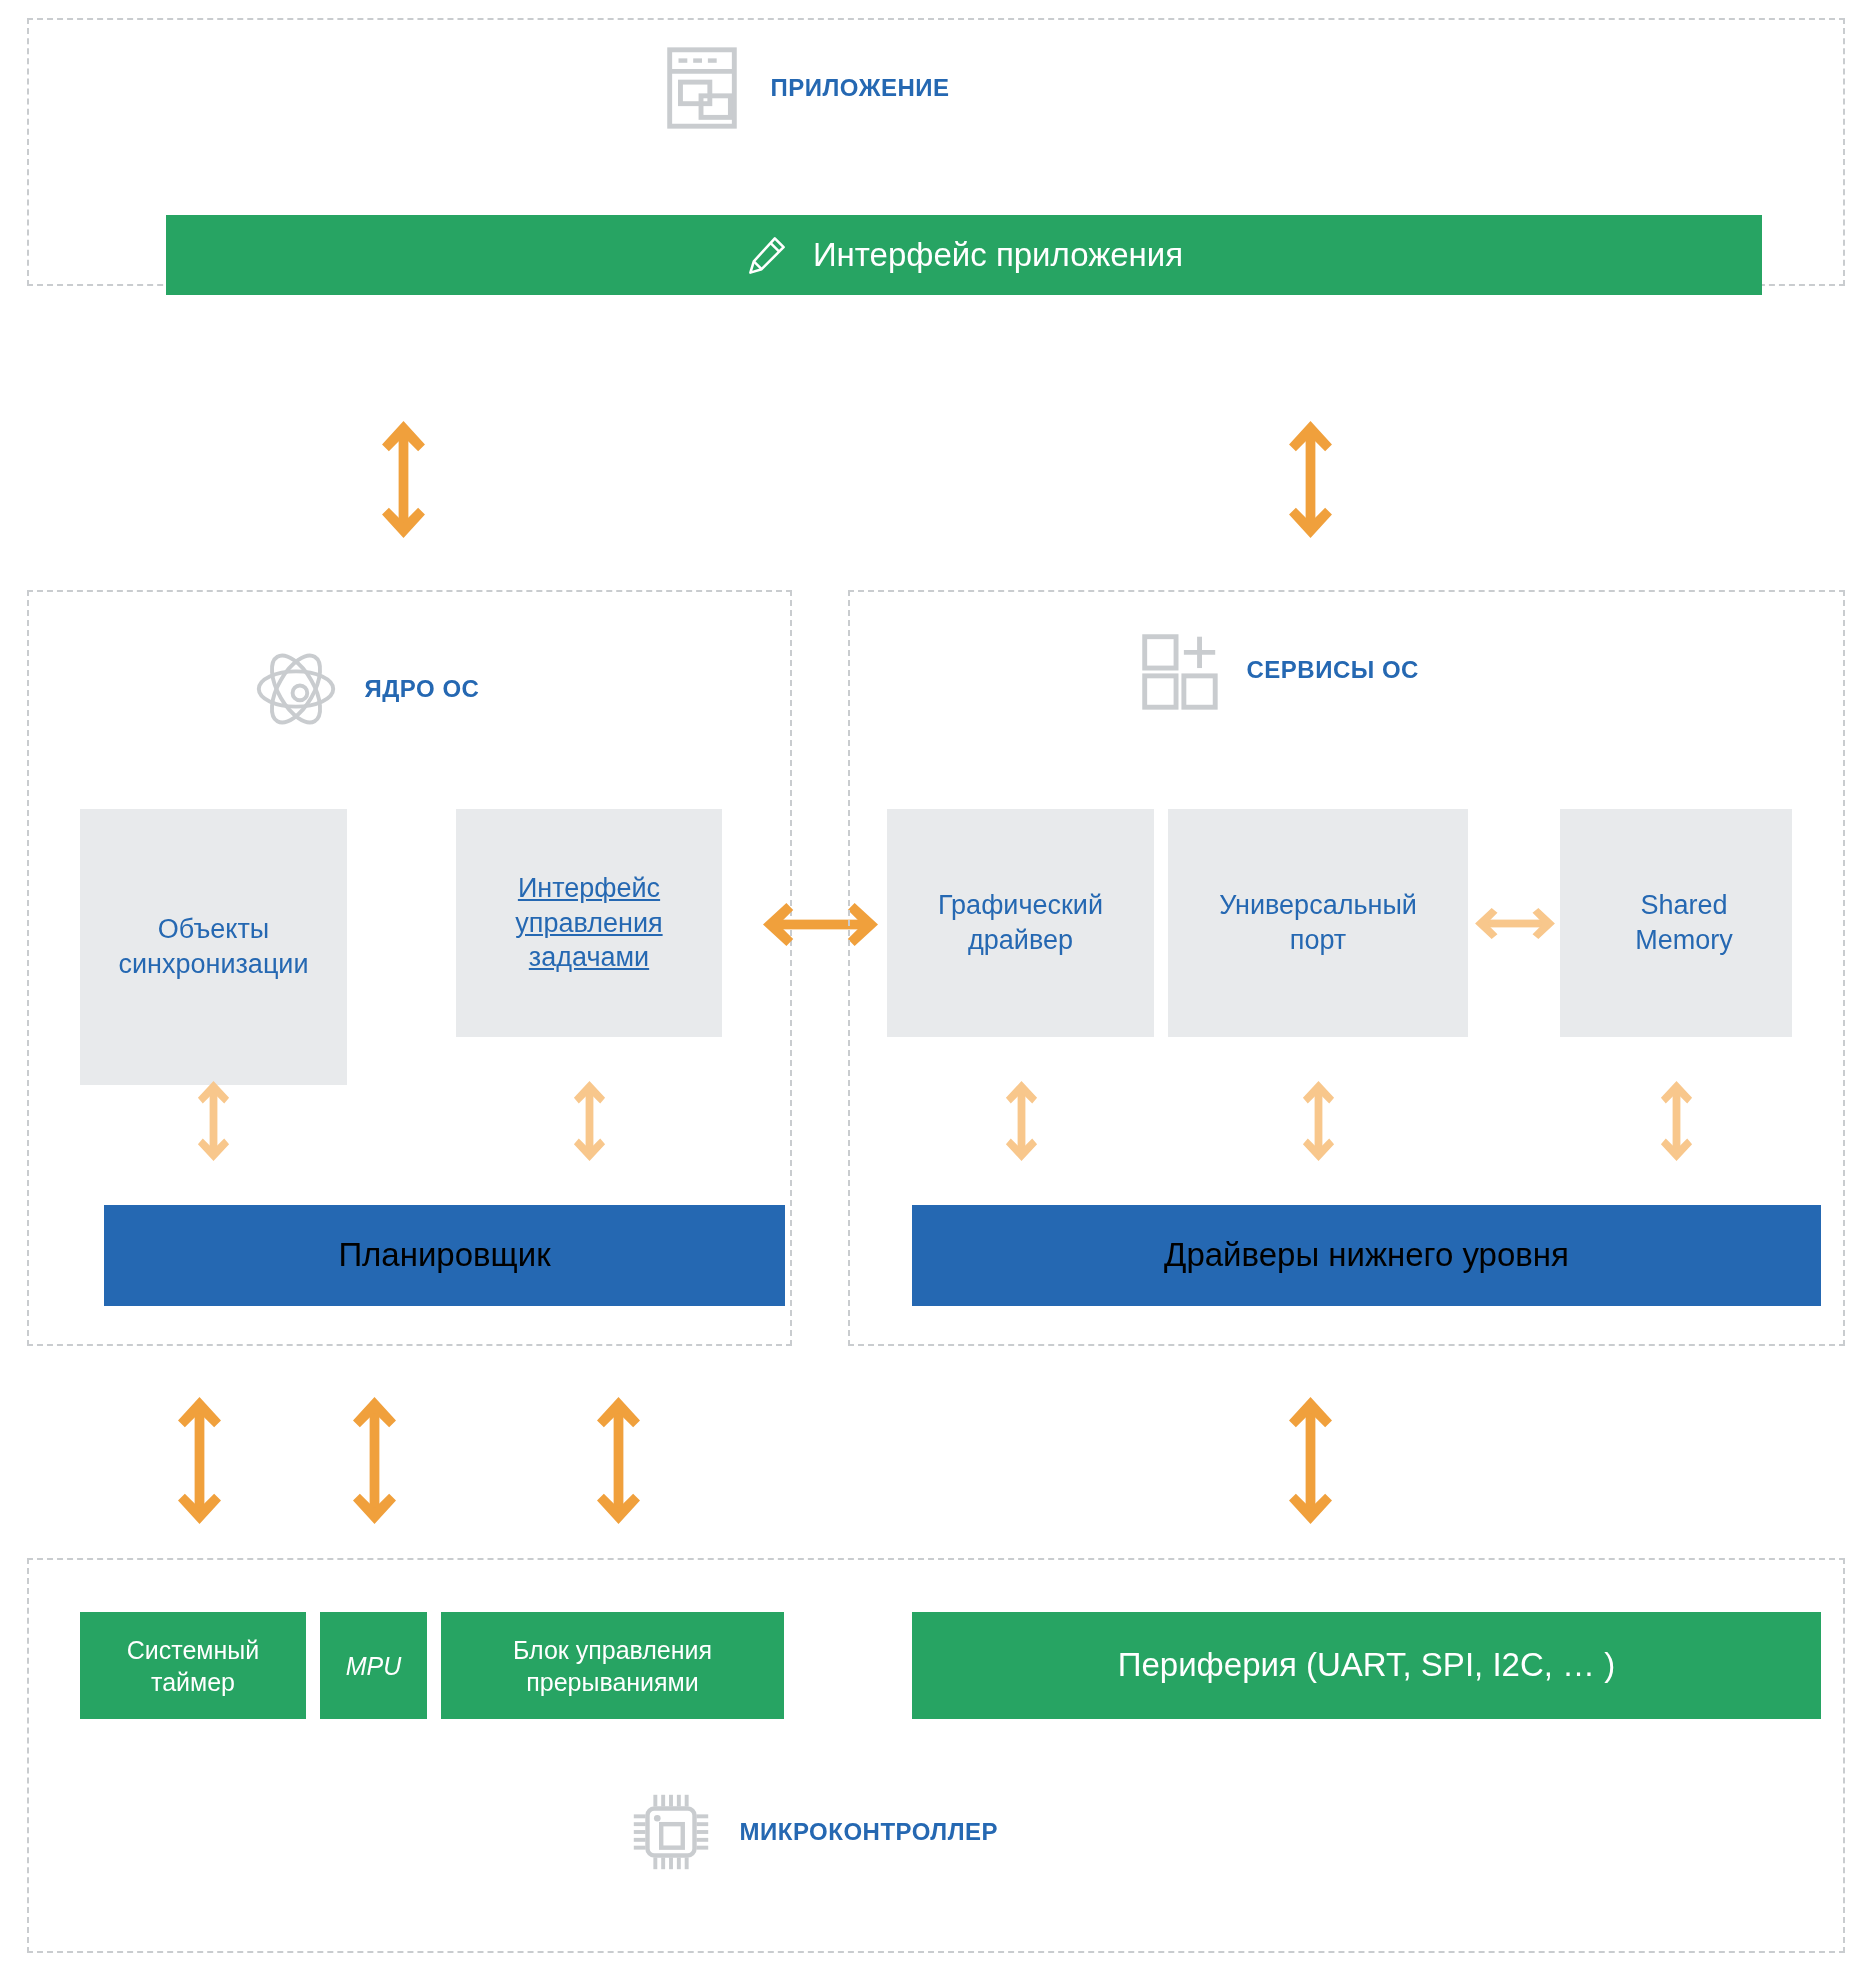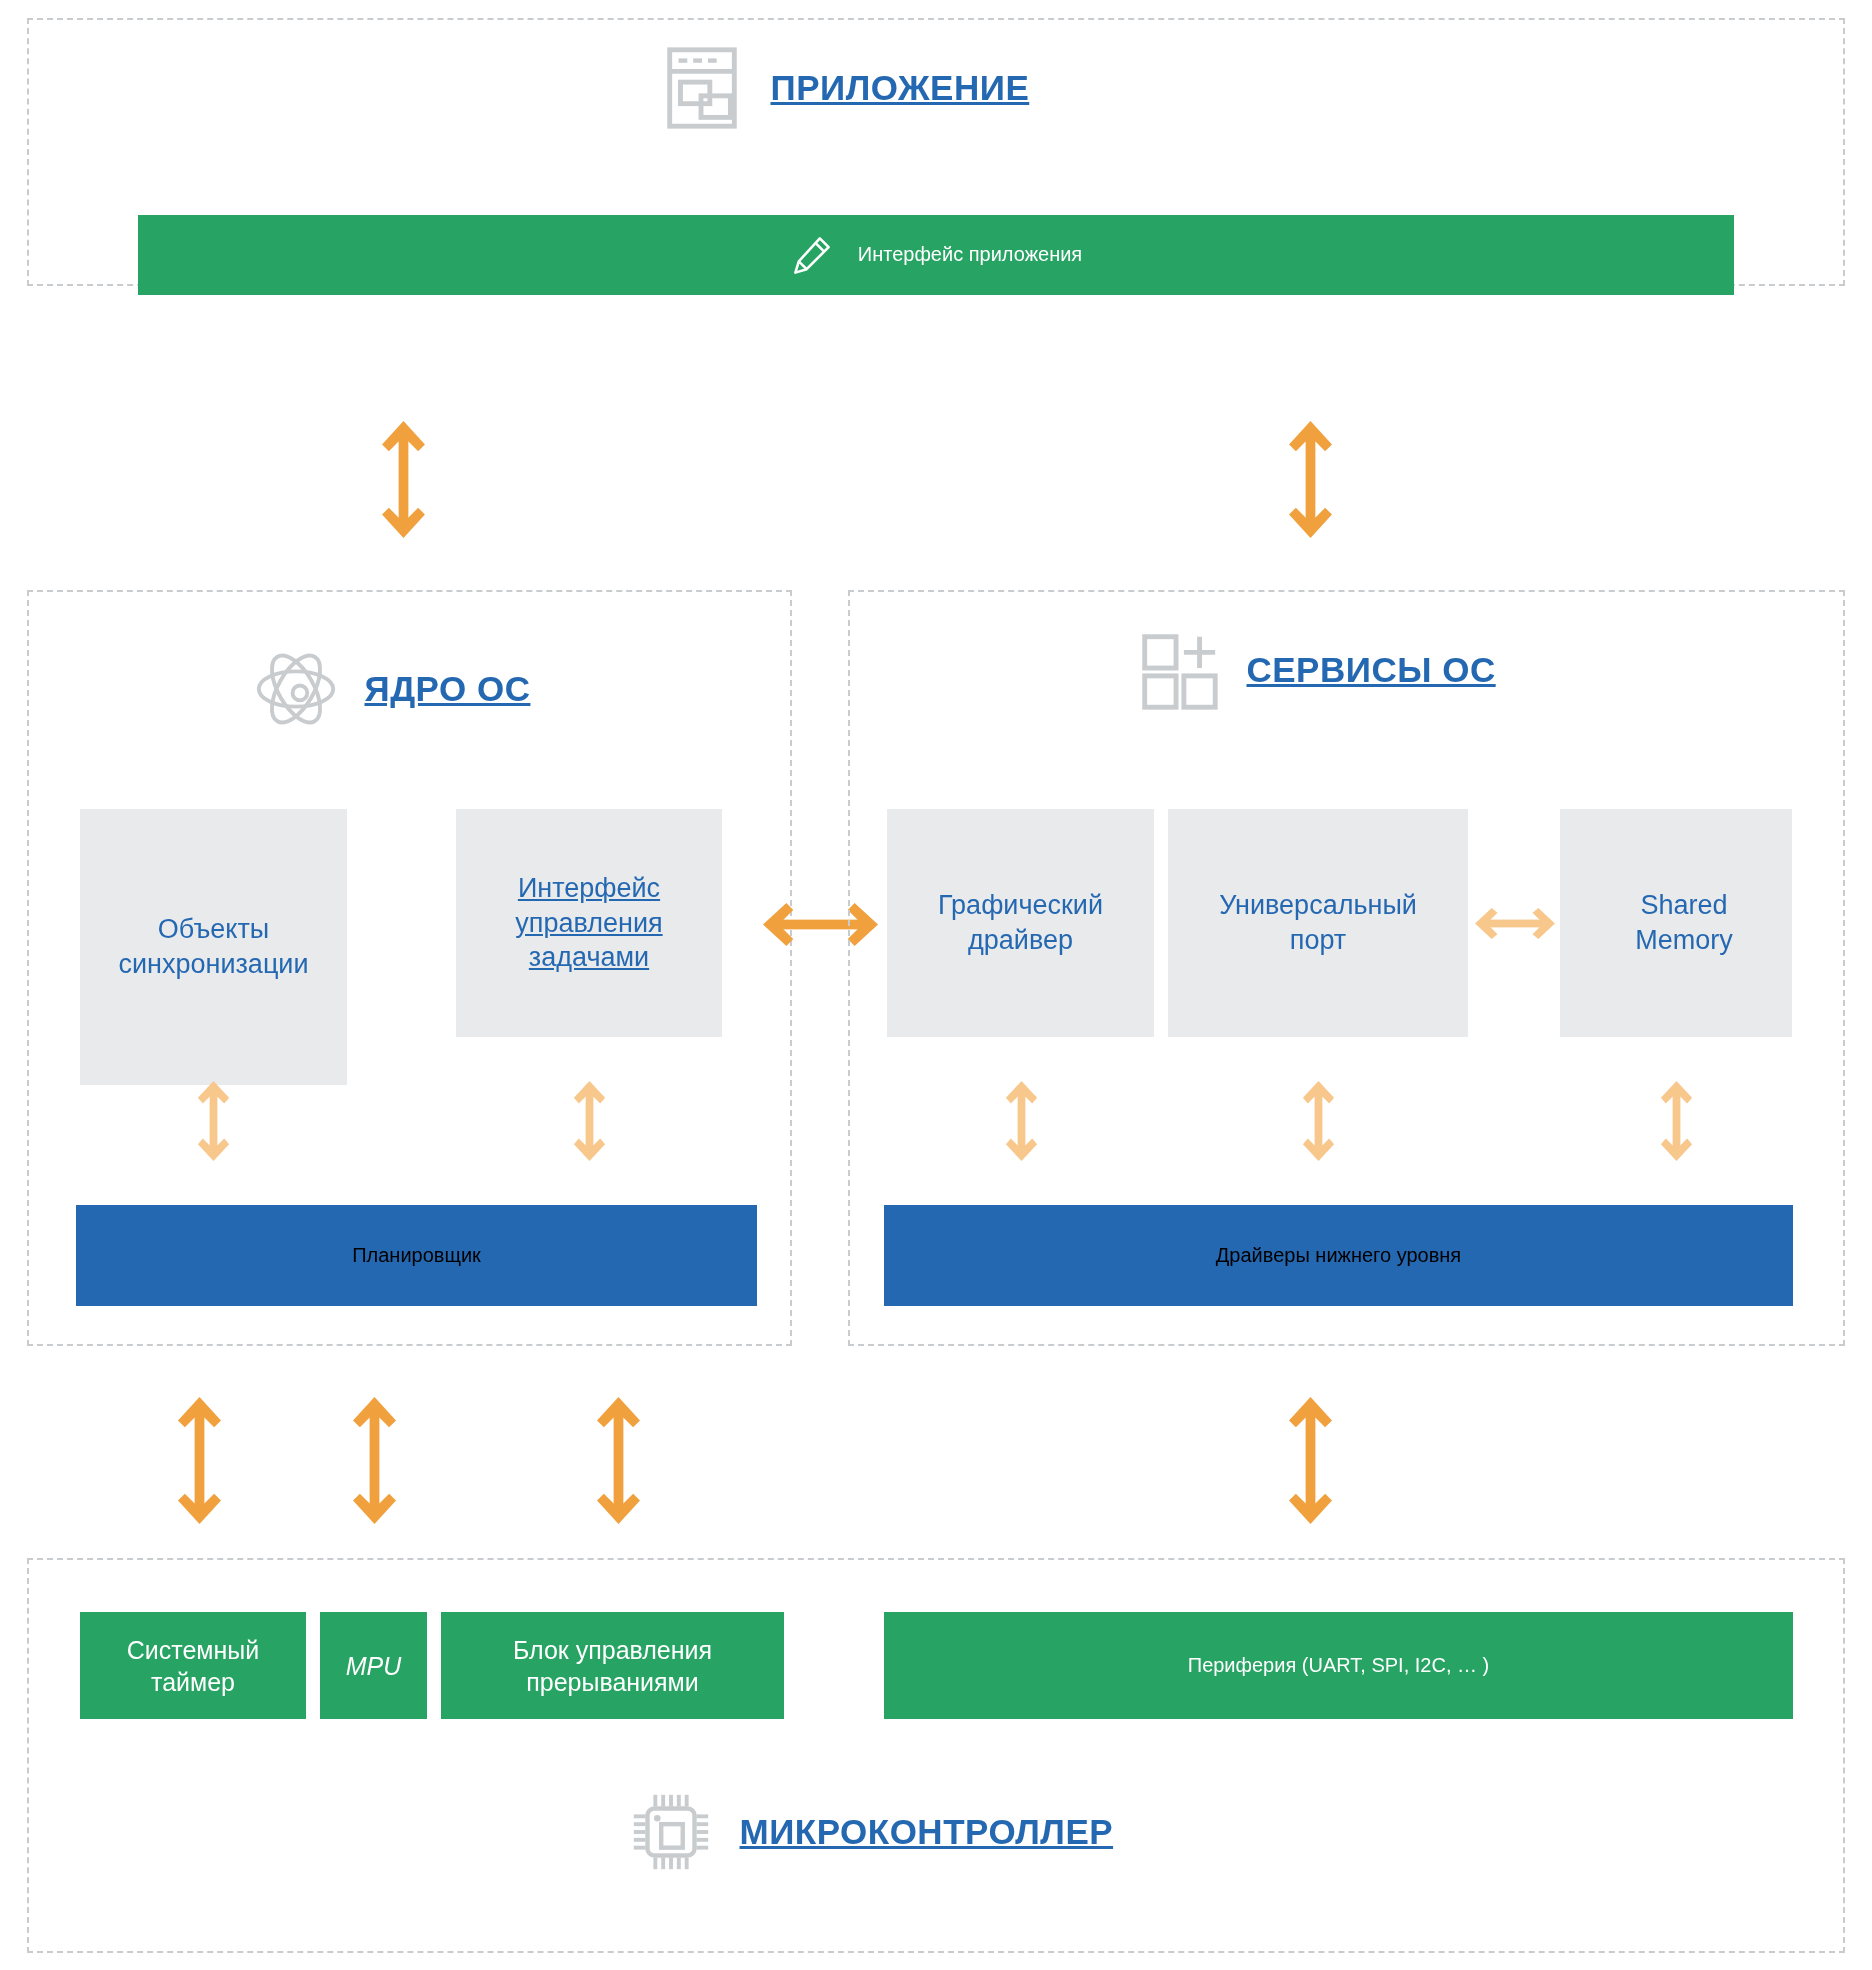--- a/index.html
+++ b/index.html
@@ -33,25 +33,24 @@
 
   
   .sect-head {
     position: absolute;
     display: flex;
     align-items: center;
     gap: 21.5px;
   }
   .sect-title {
     font-weight: bold;
-    font-size: 35px;
+    font-size: 24px;
     letter-spacing: 0.5px;
     color: #2568b2;
     white-space: nowrap;
-    text-decoration: underline;
   }
   .sect-icon {
     width: 94px;
     height: 94px;
     flex: 0 0 auto;
     display: block;
   }
 
   
   .bar {
@@ -69,21 +68,21 @@
   }
   .bar-blue {
     background: #2568b2;
     color: #000000;
   }
   .bar-grey {
     background: #e8eaec;
     color: #2568b2;
   }
   .f28 { font-size: 27px; }
-  .f30 { font-size: 20px; }
+  .f30 { font-size: 33px; margin-left: 28px; }
   .f26 { font-size: 25px; }
 
   .app-iface {
     gap: 25px;
   }
   .pencil {
     width: 43px;
     height: 43px;
     flex: 0 0 auto;
   }

